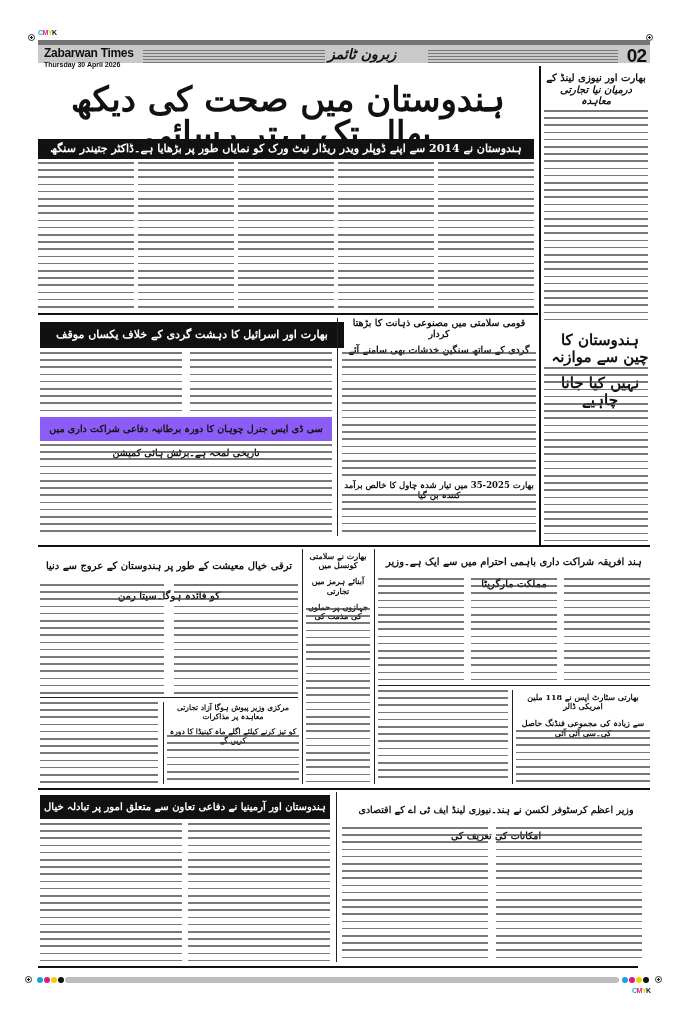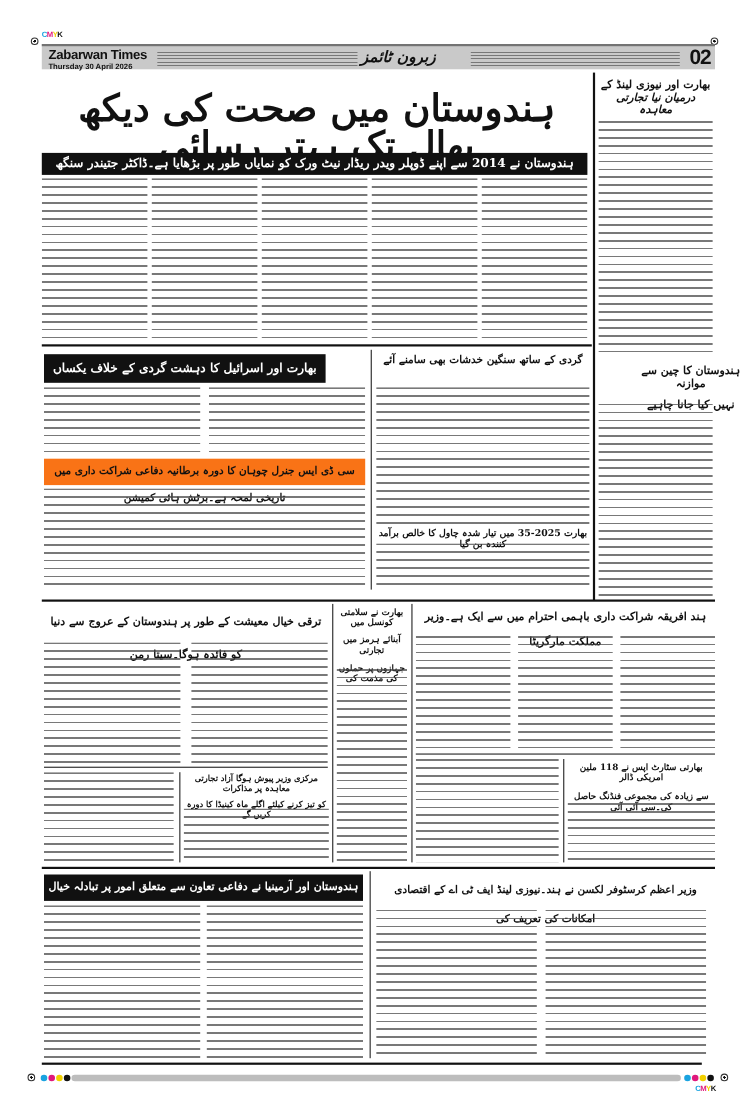--- a/index.html
+++ b/index.html
@@ -5,33 +5,33 @@
   * { box-sizing: border-box; margin: 0; padding: 0; }
   html, body { width: 680px; height: 1016px; background: #fff; overflow: hidden; }
   body { position: relative; font-family: "DejaVu Sans", sans-serif; color: #111; }
 
   .cmyk-label { position: absolute; font: bold 7px "Liberation Sans", sans-serif; letter-spacing: -0.5px; }
   .cmyk-label .c { color: #1aa3e0; } .cmyk-label .m { color: #e0197d; }
   .cmyk-label .y { color: #f2d000; } .cmyk-label .k { color: #111; }
   .reg { position: absolute; width: 7px; height: 7px; border-radius: 50%; border: 1px solid #333; background: radial-gradient(circle, #111 30%, #fff 35%); }
 
   
-  .masthead { position: absolute; left: 38px; top: 40px; width: 612px; height: 23px; background: #c9c9c9; border-top: 2px solid #737373; }
+  .masthead { position: absolute; left: 38px; top: 40px; width: 612px; height: 23px; background: #c9c9c9; border-top: 5px solid #737373; }
   .brand { position: absolute; left: 6px; top: 1px; line-height: 1; }
   .brand .name { font: bold 12px "Liberation Sans", sans-serif; letter-spacing: -0.3px; color: #111; display:block; }
   .brand .date { font: bold 7px "Liberation Sans", sans-serif; color: #111; display:block; margin-top: 1px; }
   .mast-lines { position: absolute; top: 5px; height: 13px;
     background: repeating-linear-gradient(#777 0 1px, transparent 1px 3px); }
   .mast-urdu { position: absolute; left: 290px; top: 1px; font: bold italic 14px "DejaVu Serif", serif; direction: rtl; }
   .page-no { position: absolute; right: 4px; top: 0px; font: bold 19px "Liberation Sans", sans-serif; letter-spacing: -1px; }
 
   
   .main-headline { position: absolute; left: 38px; top: 82px; width: 500px; text-align: center; font: bold 34px "DejaVu Serif", serif; direction: rtl; letter-spacing: -1px; line-height: 1; }
   .black-bar { position: absolute; background: #111; color: #fff; text-align: center; direction: rtl; font-family: "DejaVu Serif", serif; font-weight: bold; }
-  .grey-bar { position: absolute; background: #f97316; color: #111; text-align: center; direction: rtl; font-family: "DejaVu Serif", serif; font-weight: bold; }
+  .grey-bar { position: absolute; background: #8b5cf6; color: #111; text-align: center; direction: rtl; font-family: "DejaVu Serif", serif; font-weight: bold; }
 
   
   .textblock { position: absolute; overflow: hidden; }
   .col { position: absolute; top: 0; bottom: 0; 
     background: repeating-linear-gradient(to bottom, #444 0 1.6px, transparent 1.6px 7.2px);
     opacity: .72; }
   .col-text { position:absolute; inset:0; font-size: 4.6px; line-height: 7.2px; color: transparent; direction: rtl; overflow: hidden; }
 
   .rule-v { position: absolute; width: 1px; background: #222; }
   .rule-h { position: absolute; height: 1px; background: #222; }
@@ -81,43 +81,44 @@
 
 <div class="sub-head" style="left:544px;top:72px;width:104px;font-size:10px;">
   <div>بھارت اور نیوزی لینڈ کے</div>
   <div style="margin-top:0;font-style:italic;">درمیان نیا تجارتی معاہدہ</div>
 </div>
 <div class="textblock" style="left:544px;top:110px;width:104px;height:210px;">
   <div class="col" style="right:0;width:104px;"></div>
   <div class="col-text">بھارت اور نیوزی لینڈ کے درمیان حالیہ آزاد تجارتی معاہدہ (FTA) کو دونوں ممالک کی تجارتی حکمت عملی میں ایک اہم ... 95 ...</div>
 </div>
 
-<div class="sub-head" style="left:576px;top:332px;width:104px;font-size:10px;">
+<div class="sub-head" style="left:548px;top:332px;width:104px;font-size:15px;">
   <div>ہندوستان کا چین سے موازنہ</div>
   <div style="margin-top:8px;">نہیں کیا جانا چاہیے</div>
 </div>
 <div class="textblock" style="left:544px;top:367px;width:104px;height:175px;">
   <div class="col" style="right:0;width:104px;"></div>
   <div class="col-text">... (ICC) ...</div>
 </div>
 
 <div class="rule-h thick" style="left:38px;top:313px;width:500px;"></div>
 
-<div class="black-bar" style="left:40px;top:322px;width:256px;height:26px;font-size:11px;line-height:26px;">
+<div class="black-bar" style="left:40px;top:322px;width:304px;height:26px;font-size:11px;line-height:26px;">
   <span>بھارت اور اسرائیل کا دہشت گردی کے خلاف یکساں موقف</span>
 </div>
 <div class="textblock" style="left:40px;top:352px;width:292px;height:62px;">
   <div class="col" style="right:0;width:142px;"></div>
   <div class="col" style="right:150px;width:142px;"></div>
   <div class="col-text">نئی دہلی/یروشلم، 29 اپریل۔ایم این این۔</div>
 </div>
 
 <div class="rule-v" style="left:337px;top:318px;height:218px;"></div>
 
 <div class="sub-head" style="left:342px;top:318px;width:194px;font-size:9.5px;">
+  <div>قومی سلامتی میں مصنوعی ذہانت کا بڑھتا کردار</div>
   <div style="margin-top:5px;">گردی کے ساتھ سنگین خدشات بھی سامنے آئے</div>
 </div>
 <div class="textblock" style="left:342px;top:352px;width:194px;height:126px;">
   <div class="col" style="right:0;width:194px;"></div>
   <div class="col-text">قومی سلامتی کے شعبے میں مصنوعی ذہانت (AI) کے بڑھتے ہوئے استعمال ...</div>
 </div>
 
 <div class="sub-head" style="left:342px;top:481px;width:194px;font-size:8.5px;">بھارت 2025-35 میں تیار شدہ چاول کا خالص برآمد کنندہ بن گیا</div>
 <div class="textblock" style="left:342px;top:494px;width:194px;height:42px;">
   <div class="col" style="right:0;width:194px;"></div>

